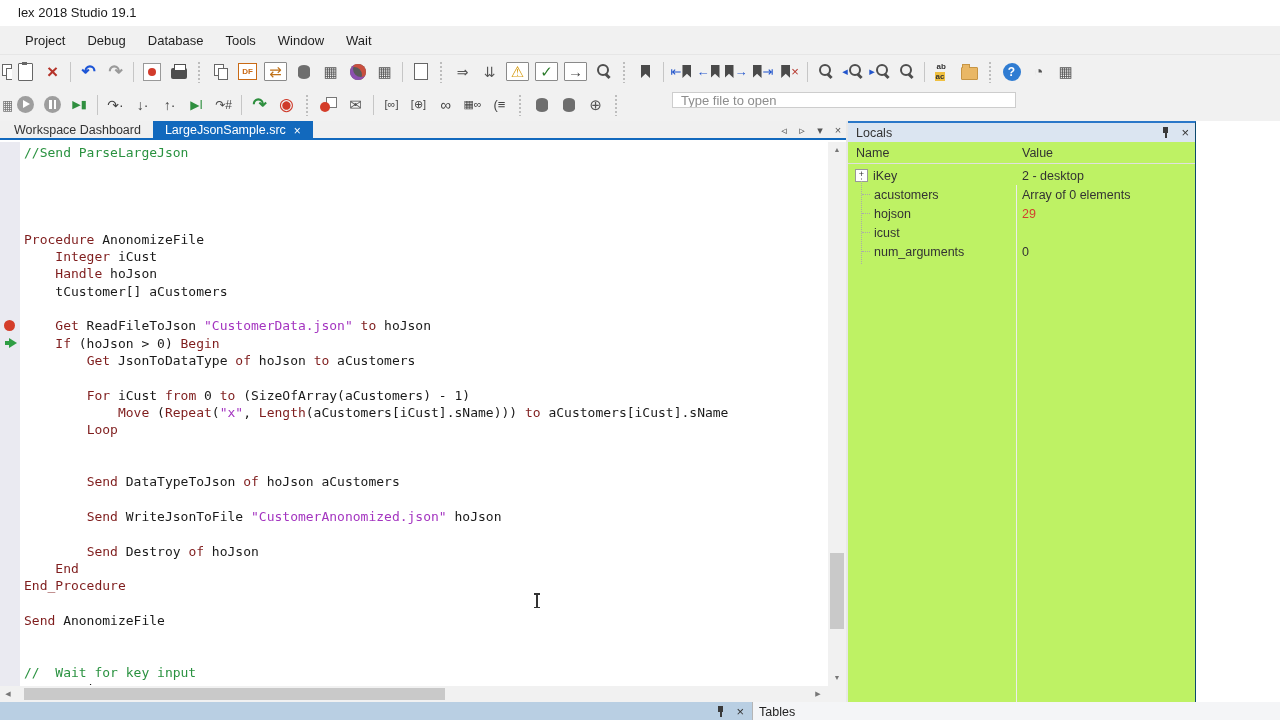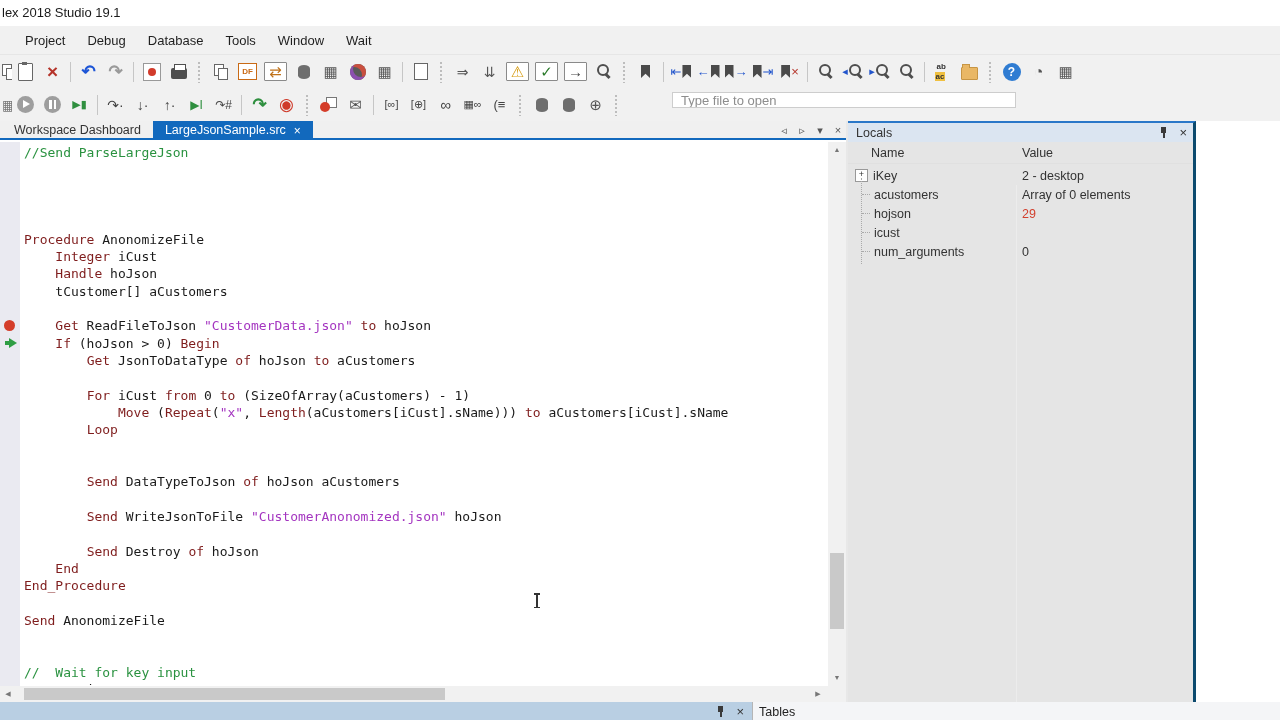--- a/index.html
+++ b/index.html
@@ -1,21 +1,21 @@
 <!DOCTYPE html>
 <html><head>
 <meta charset="utf-8">
 <style>
   html,body{margin:0;padding:0}
   body{width:1280px;height:720px;position:relative;overflow:hidden;background:#fff;
        font-family:"Liberation Sans",sans-serif;-webkit-font-smoothing:antialiased}
   .abs{position:absolute}
   
   #titlebar{left:0;top:0;width:1280px;height:26px;background:#fff;font-size:13px;color:#1a1a1a;
-            line-height:26px;padding-left:2px;box-sizing:border-box}
+            line-height:26px;padding-left:18px;box-sizing:border-box}
   #menubar{left:0;top:26px;width:1280px;height:28px;background:#f1f1f1;display:flex;align-items:center;padding-left:14px;box-sizing:border-box}
   .menu-item{padding:0 11px;font-size:13px;color:#1f1f1f;cursor:default}
   .toolbar{left:0;width:1280px;background:#f1f1f1;display:flex;align-items:center;padding-left:2px;box-sizing:border-box;position:absolute}
   #toolbar-main{top:54px;height:34px;border-top:1px solid #e6e6e6}
   #toolbar-debug{top:88px;height:33px}
   .tool-btn{width:27px;height:26px;display:inline-flex;align-items:center;justify-content:center;flex:none}
   .tool-btn .glyph{font-size:15px;color:#4a4a4a;line-height:1}
   .tool-btn.boxed{width:21px;height:17px;border:1.5px solid #8a8a8a;background:#fff;margin:0 3px;border-radius:1px}
   .tool-btn.clipped{width:10px;overflow:hidden;justify-content:flex-start}
   .tb-sep{width:1px;height:20px;background:#c6c6c6;margin:0 4px;flex:none}
@@ -83,30 +83,30 @@
   #ibeam::before{top:-1px}#ibeam::after{bottom:-1px}
   
   #vscroll{position:absolute;right:0;top:0;width:18px;height:544px;background:#f1f1f1}
   #vthumb{position:absolute;left:2px;width:14px;top:411px;height:76px;background:#c9c9c9}
   .vs-arrow{position:absolute;left:0;width:18px;height:16px;font-size:7px;color:#777;text-align:center;line-height:16px}
   #hscroll{position:absolute;left:0;bottom:0;height:16px;width:828px;background:#f1f1f1}
   #hthumb{position:absolute;left:24px;top:2px;height:12px;width:421px;background:#c9c9c9}
   .hs-arrow{position:absolute;top:0;width:16px;height:16px;font-size:7px;color:#777;text-align:center;line-height:16px}
   #scorner{position:absolute;right:0;bottom:0;width:18px;height:16px;background:#f1f1f1}
   
-  #locals{left:848px;top:121px;width:348px;height:584px;background:#e5e5e5;border-top:2px solid #2a77c8;
-          border-right:3px solid #0c4a6e;box-sizing:border-box}
+  #locals{left:848px;top:121px;width:348px;height:584px;background:#bef264;border-top:2px solid #2a77c8;
+          border-right:1px solid #0c4a6e;box-sizing:border-box}
   #loc-header{height:19px;background:#dbe5f1;display:flex;align-items:center;padding:0 6px 0 8px;font-size:12.5px;color:#333}
   #loc-header .spacer{flex:1}
   .pin-icon{position:relative;width:10px;height:13px;display:inline-block;margin-right:10px}
   .pin-icon::before{content:'';position:absolute;left:2px;top:1px;width:5px;height:6px;background:#3a3a3a}
   .pin-icon::after{content:'';position:absolute;left:4px;top:7px;width:1.5px;height:5px;background:#3a3a3a}
   .close-x{font-size:13px;color:#333;line-height:1}
   #loc-cols{height:21px;display:flex;align-items:center;border-bottom:1px solid #e0e0e0;font-size:12.5px;color:#333}
-  #loc-cols .colname{width:168px;padding-left:23px;box-sizing:border-box}
+  #loc-cols .colname{width:168px;padding-left:8px;box-sizing:border-box}
   #loc-cols .colvalue{padding-left:6px}
   #loc-divider{position:absolute;left:168px;top:21px;bottom:0;width:0;border-left:1px solid #ececec}
   #locbody{position:relative;height:542px}
   #locrows{position:relative;padding-top:2px}
   .tree-vline{position:absolute;left:13px;top:14px;height:86px;border-left:1px dotted #aaa}
   .loc-row{height:19px;display:flex;align-items:center;font-size:12.5px}
   .loc-name{width:168px;display:flex;align-items:center;padding-left:4px;box-sizing:border-box;color:#333}
   .loc-value{padding-left:6px;color:#333}
   .loc-value.red{color:#d2402e}
   .expander{width:11px;height:11px;border:1px solid #999;background:#fff;font-size:9px;line-height:9px;text-align:center;color:#333;margin:0 5px 0 3px;flex:none}

